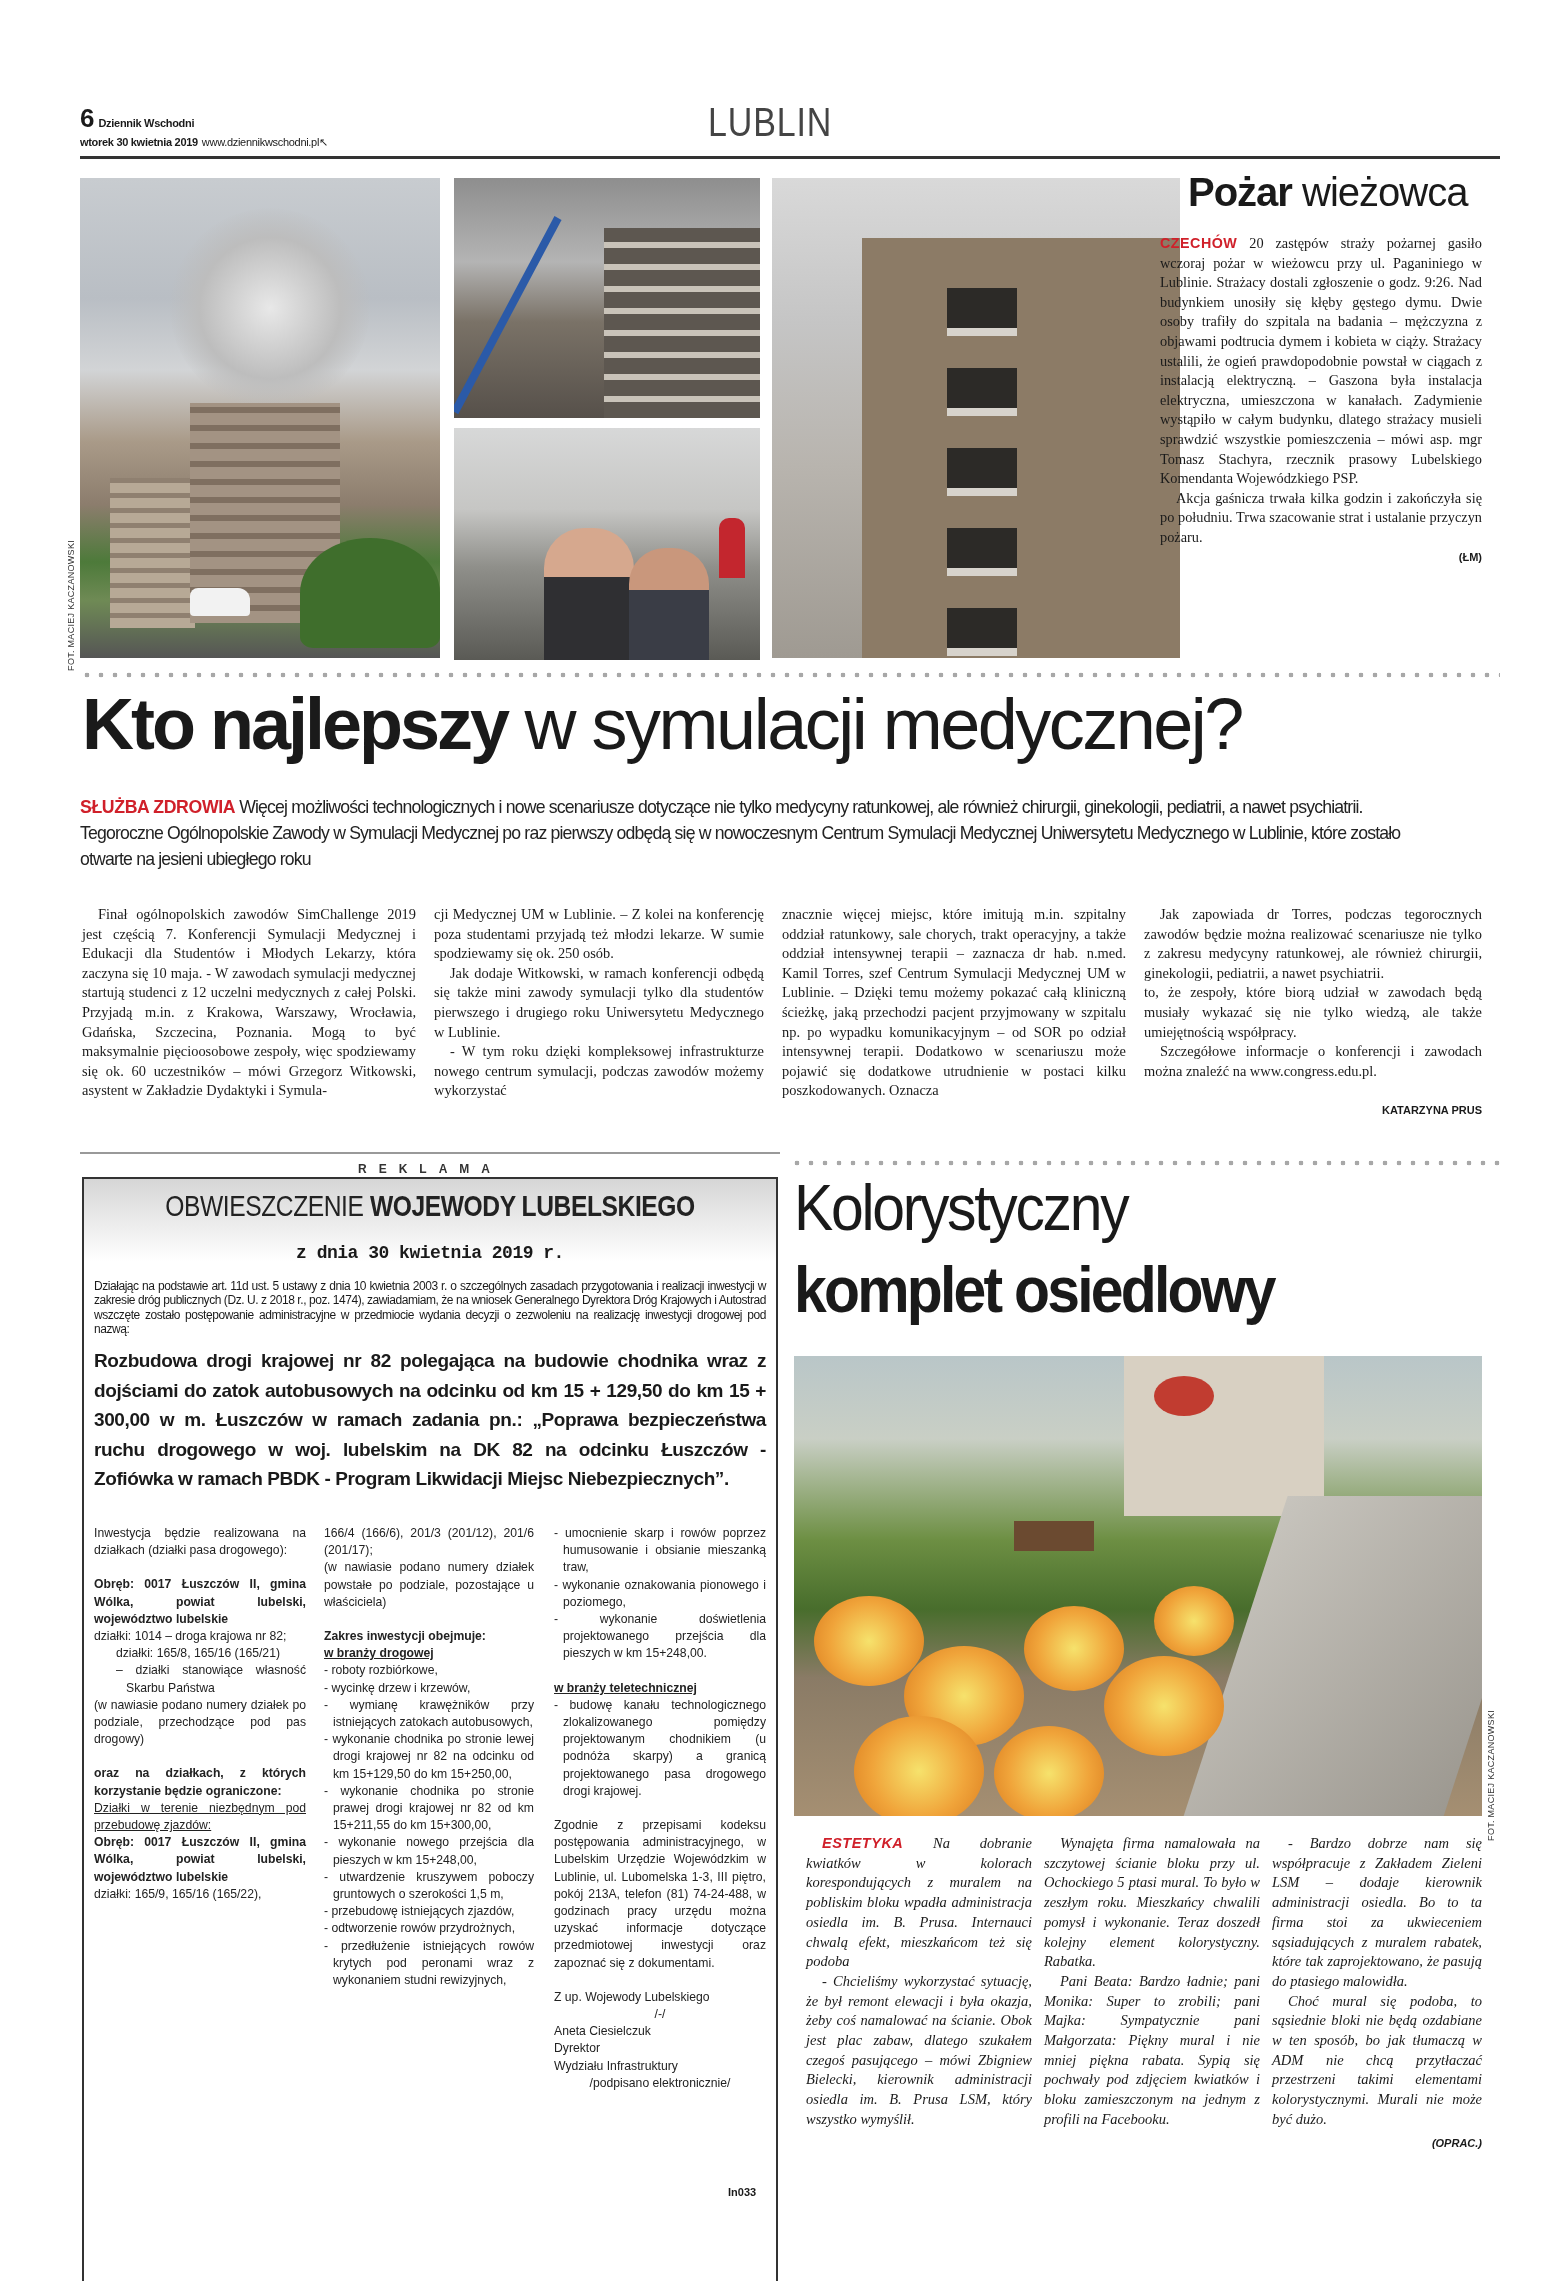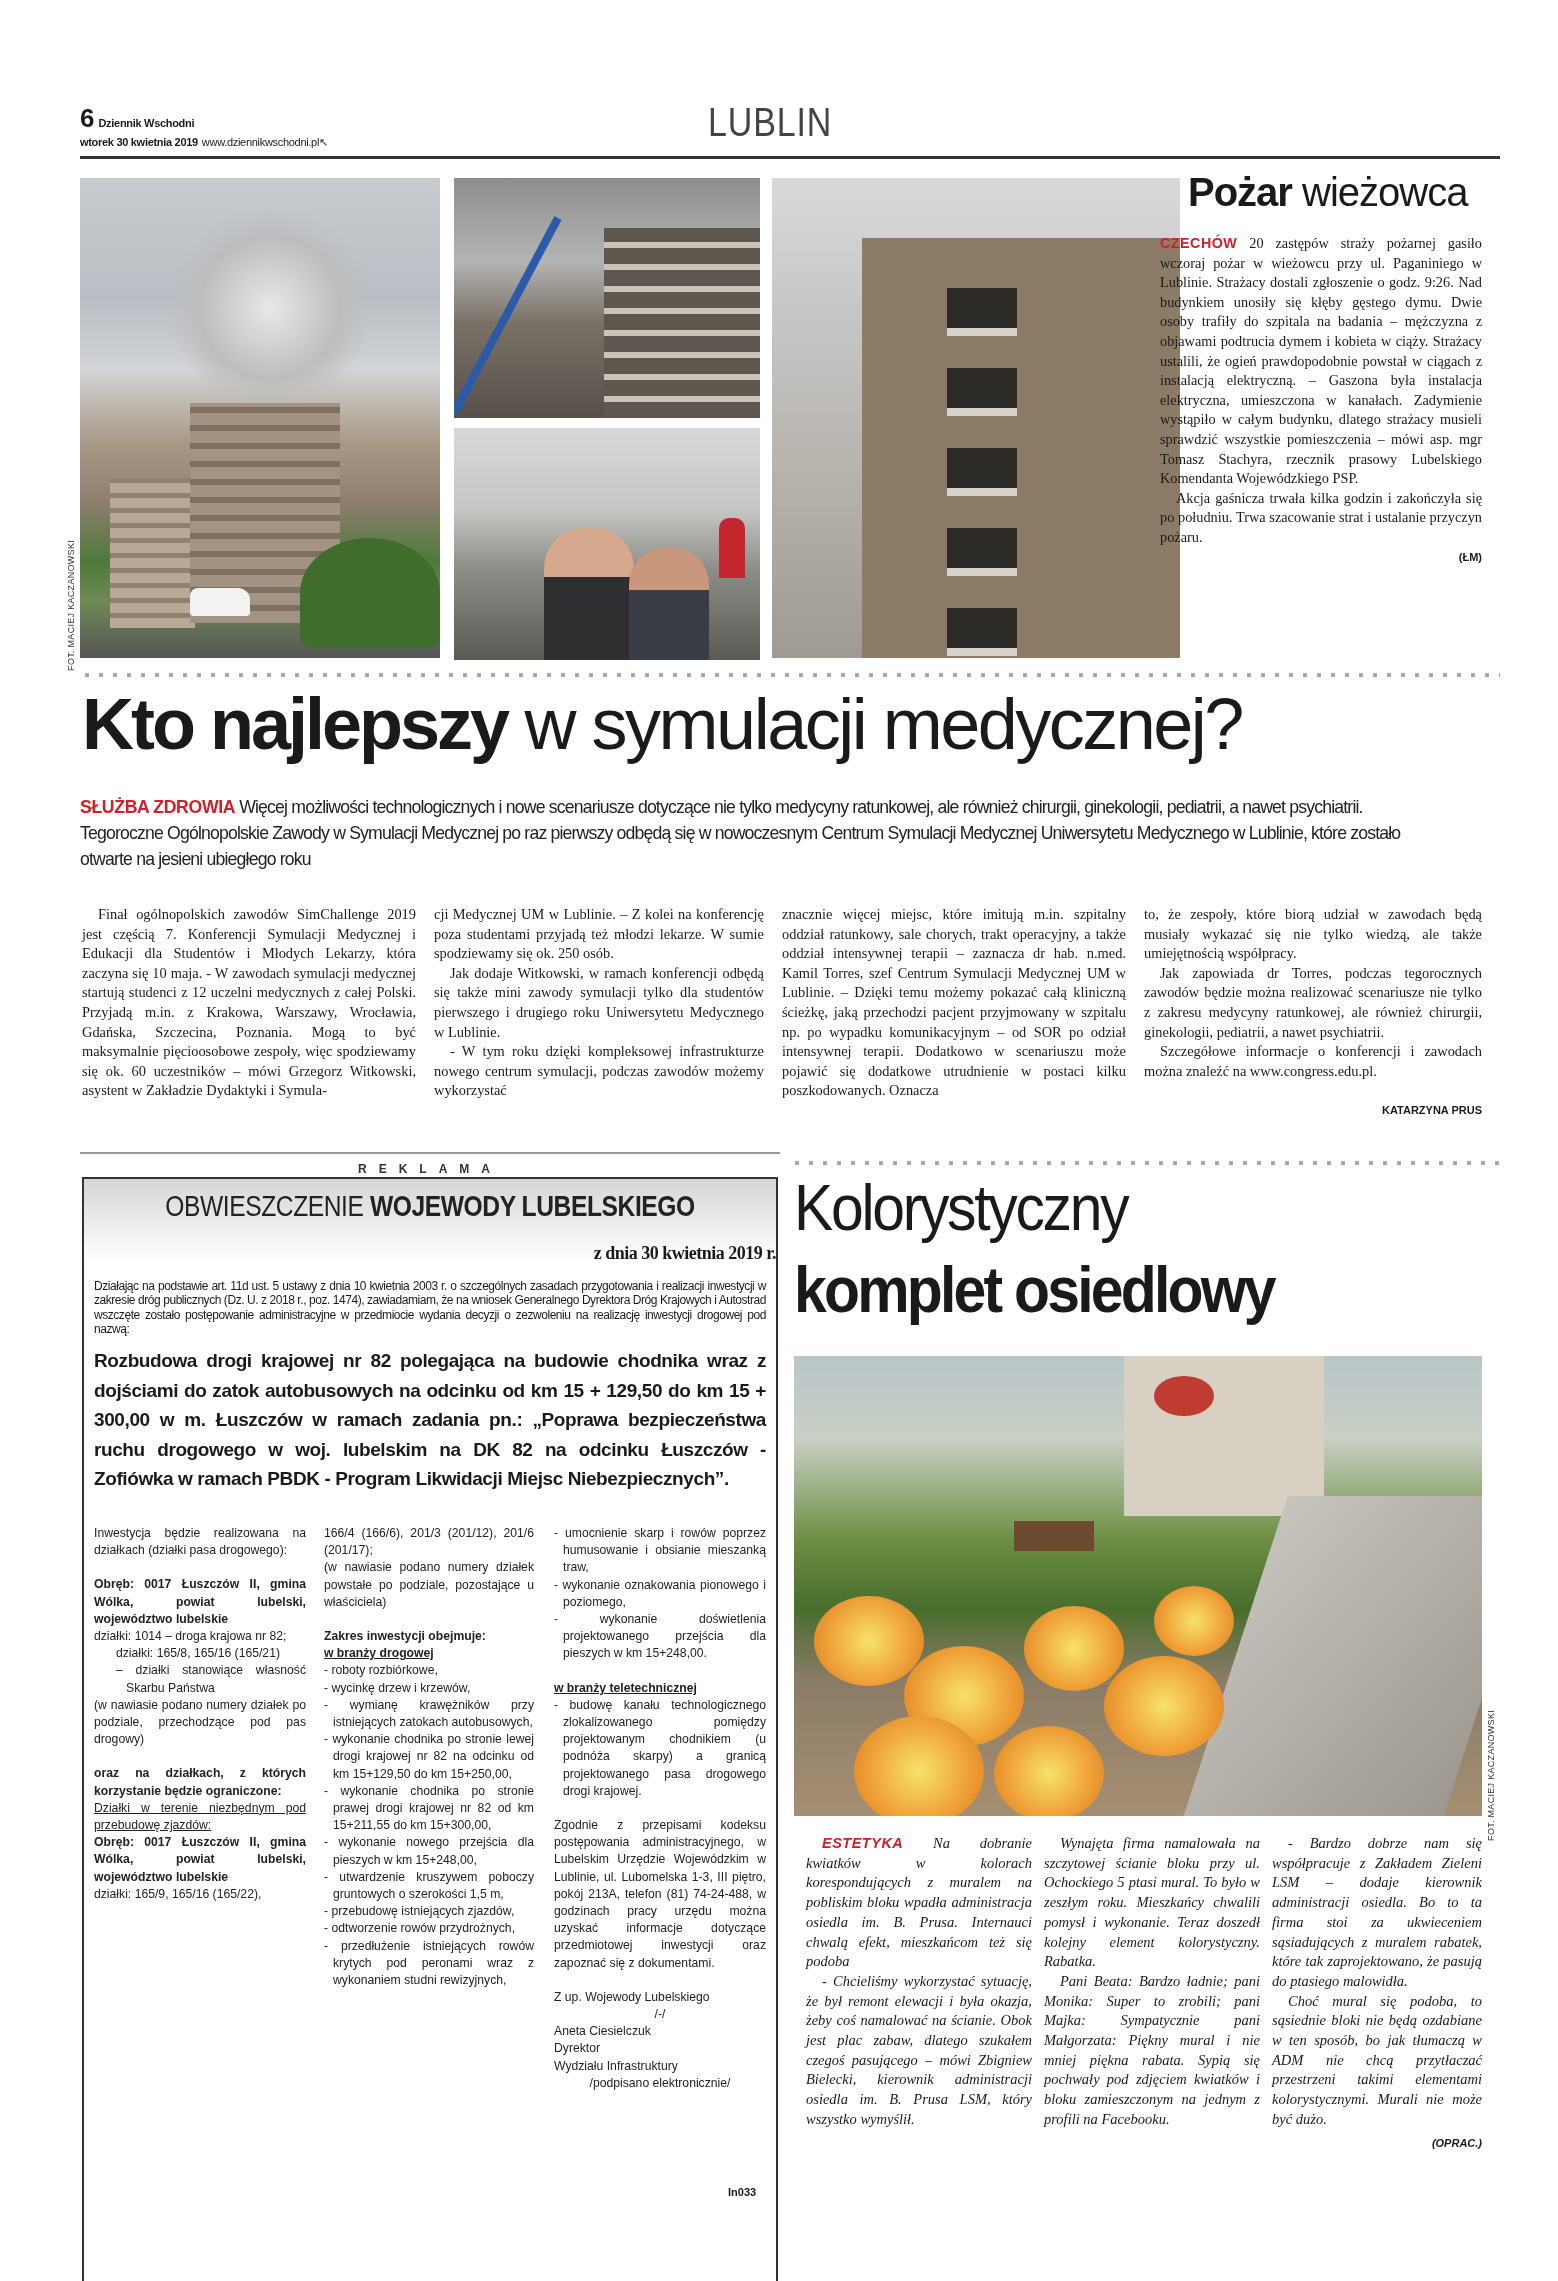--- a/index.html
+++ b/index.html
@@ -62,21 +62,21 @@
   .cols { top: 905px; font-size: 14.4px; line-height: 19.6px; text-align: justify; }
   .cols p + p { text-indent: 16px; }
   .cols p:first-child { text-indent: 16px; }
 
   
   .reklama { left: 80px; top: 1162px; width: 700px; text-align: center; font-family: "Liberation Sans", sans-serif; font-size: 12px; font-weight: bold; letter-spacing: 12px; color: #333; }
   .ad-box { left: 82px; top: 1177px; width: 696px; height: 1282px; border: 2px solid #333; }
   .ad-head { position: absolute; left: 0; top: 0; width: 100%; height: 82px; background: linear-gradient(180deg, #d6d6d6 0%, #eeeeee 60%, #ffffff 100%); }
   .ad-title { position: absolute; left: 0; top: 10px; width: 100%; text-align: center; font-family: "Liberation Sans", sans-serif; font-size: 30px; color: #222; letter-spacing: -0.5px; transform: scaleX(0.82); }
   .ad-title b { font-weight: bold; }
-  .ad-date { position: absolute; left: 0; top: 64px; width: 100%; text-align: right; font-family: Liberation Serif, serif; font-weight: bold; font-size: 18px; letter-spacing: -0.5px; }
+  .ad-date { position: absolute; left: 0; top: 64px; width: 100%; text-align: center; font-family: Liberation Mono, monospace; font-weight: bold; font-size: 18px; letter-spacing: -0.5px; }
   .ad-intro { position: absolute; left: 10px; top: 100px; width: 672px; font-family: "Liberation Sans", sans-serif; font-size: 12px; line-height: 14.4px; letter-spacing: -0.45px; text-align: justify; }
   .ad-project { position: absolute; left: 10px; top: 167px; width: 672px; font-family: "Liberation Sans", sans-serif; font-weight: bold; font-size: 19px; line-height: 29.5px; text-align: justify; letter-spacing: -0.4px; }
   .ad-col { position: absolute; top: 346px; font-family: "Liberation Sans", sans-serif; font-size: 12.2px; line-height: 17.2px; color: #222; text-align: justify; }
   .ad-col p { margin-bottom: 17px; }
   .ad-col .u { text-decoration: underline; }
   .ad-col b { font-weight: bold; }
   .ad-col ul { list-style: none; }
   .ad-col li { padding-left: 9px; text-indent: -9px; }
   .ad-col li.sub { padding-left: 32px; text-indent: -10px; }
   .ad-sign { text-align: left; font-weight: normal; }
@@ -150,22 +150,22 @@
   </div>
 <div class="abs cols serif" style="left:434px; width:330px;">
   <p style="text-indent:0">cji Medycznej UM w Lublinie. – Z kolei na konferencję poza studentami przyjadą też młodzi lekarze. W sumie spodziewamy się ok. 250 osób.</p>
     <p>Jak dodaje Witkowski, w ramach konferencji odbędą się także mini zawody symulacji tylko dla studentów pierwszego i drugiego roku Uniwersytetu Medycznego w Lublinie.</p>
     <p> - W tym roku dzięki kompleksowej infrastrukturze nowego centrum symulacji, podczas zawodów możemy wykorzystać</p>
 </div>
 <div class="abs cols serif" style="left:782px; width:344px;">
     <p style="text-indent:0">znacznie więcej miejsc, które imitują m.in. szpitalny oddział ratunkowy, sale chorych, trakt operacyjny, a także oddział intensywnej terapii – zaznacza dr hab. n.med. Kamil Torres, szef Centrum Symulacji Medycznej UM w Lublinie. – Dzięki temu możemy pokazać całą kliniczną ścieżkę, jaką przechodzi pacjent przyjmowany w szpitalu np. po wypadku komunikacyjnym – od SOR po odział intensywnej terapii. Dodatkowo w scenariuszu może pojawić się dodatkowe utrudnienie w postaci kilku poszkodowanych. Oznacza</p>
   </div>
 <div class="abs cols serif" style="left:1144px; width:338px;">
-  <p style="text-indent:0">to, że zespoły, które biorą udział w zawodach będą musiały wykazać się nie tylko wiedzą, ale także umiejętnością współpracy.</p>
-    <p>Jak zapowiada dr Torres, podczas tegorocznych zawodów będzie można realizować scenariusze nie tylko z zakresu medycyny ratunkowej, ale również chirurgii, ginekologii, pediatrii, a nawet psychiatrii.</p>
+  <p>Jak zapowiada dr Torres, podczas tegorocznych zawodów będzie można realizować scenariusze nie tylko z zakresu medycyny ratunkowej, ale również chirurgii, ginekologii, pediatrii, a nawet psychiatrii.</p>
+    <p style="text-indent:0">to, że zespoły, które biorą udział w zawodach będą musiały wykazać się nie tylko wiedzą, ale także umiejętnością współpracy.</p>
     <p>Szczegółowe informacje o konferencji i zawodach można znaleźć na www.congress.edu.pl.</p>
   <div class="sig" style="margin-top:20px">KATARZYNA PRUS</div>
 </div>
 
 <div class="abs dots" style="left:790px; top:1160px; width:710px;"></div>
 <div class="abs" style="left:80px; top:1152px; width:700px; height:2px; background:#999;"></div>
 
 <div class="abs reklama">REKLAMA</div>
 <div class="abs ad-box">
   <div class="ad-head"></div>

